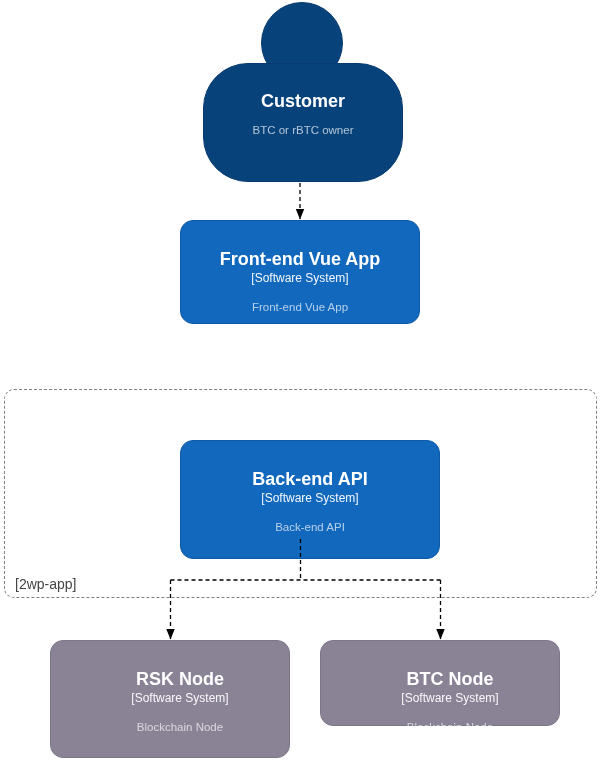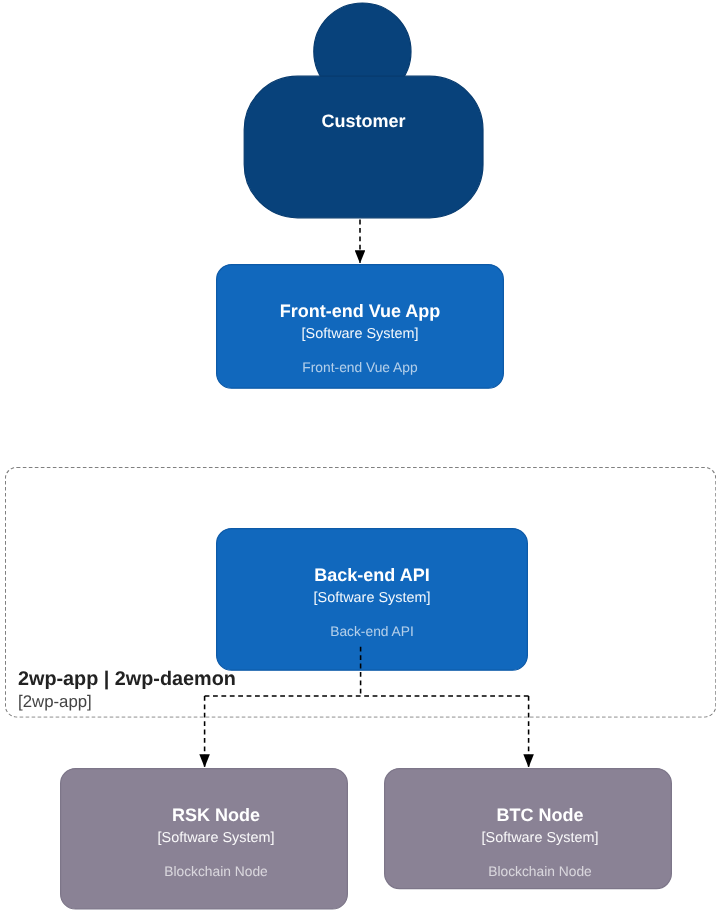--- a/index.html
+++ b/index.html
@@ -63,21 +63,21 @@
   .node.system {
     background: var(--system-bg);
     border: 1px solid var(--system-border);
   }
   .node.external {
     background: var(--external-bg);
     border: 1px solid var(--external-border);
     padding-left: 20px;
   }
   .node .title, .person-body .title {
-    font-size: 15px;
+    font-size: 18px;
     font-weight: bold;
     line-height: 21px;
     margin-top: 28px;
   }
   .node .meta, .person-body .meta {
     font-size: 12px;
     line-height: 15px;
     margin-top: 1px;
     opacity: 0.95;
   }
@@ -87,21 +87,21 @@
     margin-top: 14px;
     opacity: 0.68;
   }
   .person-body { color: #ffffff; text-align: center; }
   .person-body .title { margin-top: 27px; }
   .person-body .desc { margin-top: 11px; }
 
   #frontend { left: 180px; top: 220px; width: 240px; height: 104px; }
   #backend  { left: 180px; top: 440px; width: 260px; height: 119px; }
   #rsknode  { left: 50px;  top: 640px; width: 240px; height: 118px; }
-  #btcnode  { left: 320px; top: 640px; width: 240px; height: 101px; }
+  #btcnode  { left: 320px; top: 640px; width: 240px; height: 86px; }
 
   
   .boundary {
     position: absolute;
     left: 4px; top: 389px;
     width: 593px; height: 209px;
     border: 1.5px dashed var(--boundary-border);
     border-radius: 10px;
     box-sizing: border-box;
     z-index: 0;
@@ -124,28 +124,28 @@
     margin-top: 1px;
   }
 </style>
 </head>
 <body>
 
 <div class="canvas">
 
   <div class="boundary">
     <div class="boundary-label">
-      <div class="b-title">2wp-app | 2wp-daemon</div>
       <div class="b-sub">[2wp-app]</div>
     </div>
   </div>
 
   <div class="person-head"></div>
   <div class="person-body">
     <div class="title">Customer</div>
+    <div class="desc">BTC or rBTC owner</div>
   </div>
 
   <div class="node system" id="frontend">
     <div class="title">Front-end Vue App</div>
     <div class="meta">[Software System]</div>
     <div class="desc">Front-end Vue App</div>
   </div>
 
   <div class="node system" id="backend">
     <div class="title">Back-end API</div>

